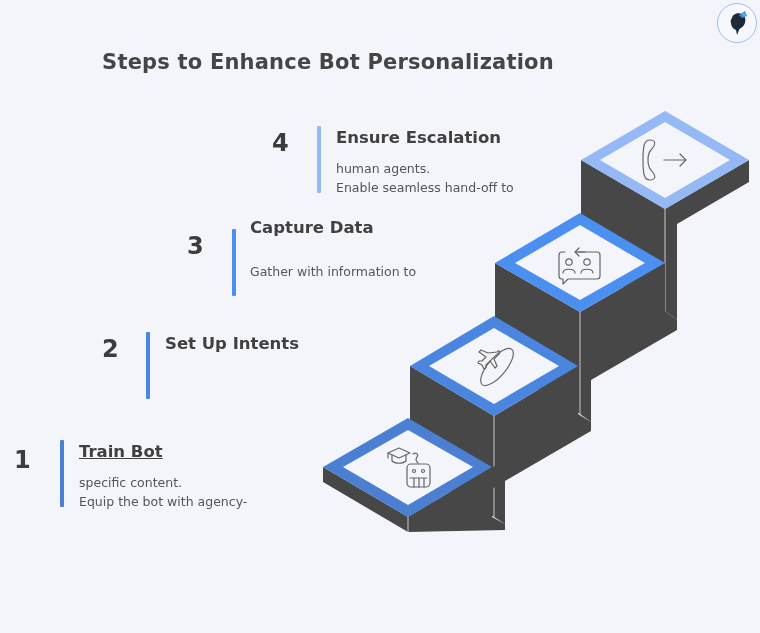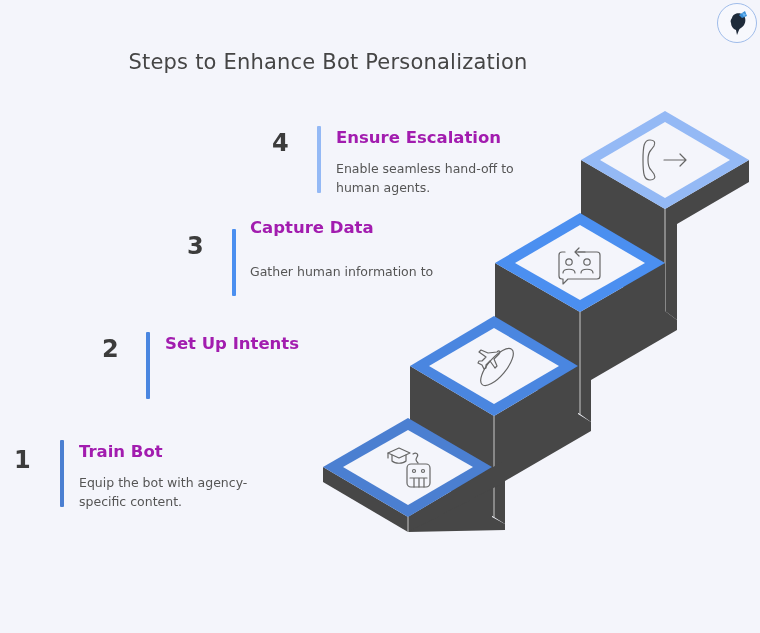--- a/index.html
+++ b/index.html
@@ -1,23 +1,23 @@
 <!DOCTYPE html>
 <html><head>
 <meta charset="utf-8">
 <style>
   html, body { margin:0; padding:0; }
   body { width:760px; height:633px; background:#f4f5fb; position:relative; overflow:hidden; font-family:"DejaVu Sans", sans-serif; color:#3f3f3f; }
-  .title { position:absolute; left:0; width:656px; top:50px; text-align:center; font-size:21px; font-weight:normal; color:#454545; letter-spacing:0.2px; }
+  .title { position:absolute; left:0; width:656px; top:50px; text-align:center; font-size:21px; font-weight:bold; color:#454545; letter-spacing:0.2px; }
   .logo { position:absolute; left:717px; top:3px; width:40px; height:40px; border-radius:50%; border:1px solid #9fbcea; background:#f7f8fd; box-sizing:border-box; }
   .logo svg { position:absolute; left:0; top:0; }
   .step-text { position:absolute; }
   .step-num { position:absolute; font-size:24px; font-weight:bold; color:#3c3c3c; }
   .step-bar { position:absolute; width:4px; height:68px; border-radius:1px; }
-  .step-title { position:absolute; font-size:16.5px; font-weight:bold; color:#a21caf; white-space:nowrap; }
+  .step-title { position:absolute; font-size:16.5px; font-weight:bold; color:#404040; white-space:nowrap; }
   .step-desc { position:absolute; font-size:12.5px; color:#555; line-height:19px; width:240px; }
   svg.stairs { position:absolute; left:0; top:0; }
 </style>
 </head>
 <body>
 
 <div class="title">Steps to Enhance Bot Personalization</div>
 
 <div class="logo">
   <svg width="40" height="40" viewBox="0 0 40 40">
@@ -87,43 +87,43 @@
       <path d="M410 478 L427 478 M414 478 L414 487 M419 478 L419 487 M424 478 L424 487"></path>
     </g>
   </g>
 </svg>
 
 <div class="step-text">
   <div class="step-num" style="left:272px;top:129px;">4</div>
   <div class="step-bar" style="left:317px;top:126px;height:67px;background:#94b9f5;"></div>
   <div class="step-title" style="left:336px;top:128px;">Ensure Escalation</div>
   <div class="step-desc" style="left:336px;top:159px;">
+    <div>human agents.</div>
     <div>Enable seamless hand-off to</div>
-    <div>human agents.</div>
   </div>
 </div>
 
 <div class="step-text">
   <div class="step-num" style="left:187px;top:232px;">3</div>
   <div class="step-bar" style="left:232px;top:229px;height:67px;background:#4b8ff0;"></div>
   <div class="step-title" style="left:250px;top:218px;">Capture Data</div>
   <div class="step-desc" style="left:250px;top:262px;">
-    <div>Gather human information to</div>
+    <div>Gather with information to</div>
   </div>
 </div>
 
 <div class="step-text">
   <div class="step-num" style="left:102px;top:335px;">2</div>
   <div class="step-bar" style="left:146px;top:332px;height:67px;background:#4a86e0;"></div>
   <div class="step-title" style="left:165px;top:334px;">Set Up Intents</div>
   <div class="step-desc" style="left:165px;top:365px;">
   </div>
 </div>
 
 <div class="step-text">
   <div class="step-num" style="left:14px;top:446px;">1</div>
   <div class="step-bar" style="left:60px;top:440px;height:67px;background:#4b7fd1;"></div>
-  <div class="step-title" style="left:79px;top:442px;">Train Bot</div>
+  <div class="step-title" style="left:79px;top:442px;text-decoration:underline;">Train Bot</div>
   <div class="step-desc" style="left:79px;top:473px;">
+    <div>specific content.</div>
     <div>Equip the bot with agency-</div>
-    <div>specific content.</div>
   </div>
 </div>
 
 </body></html>

